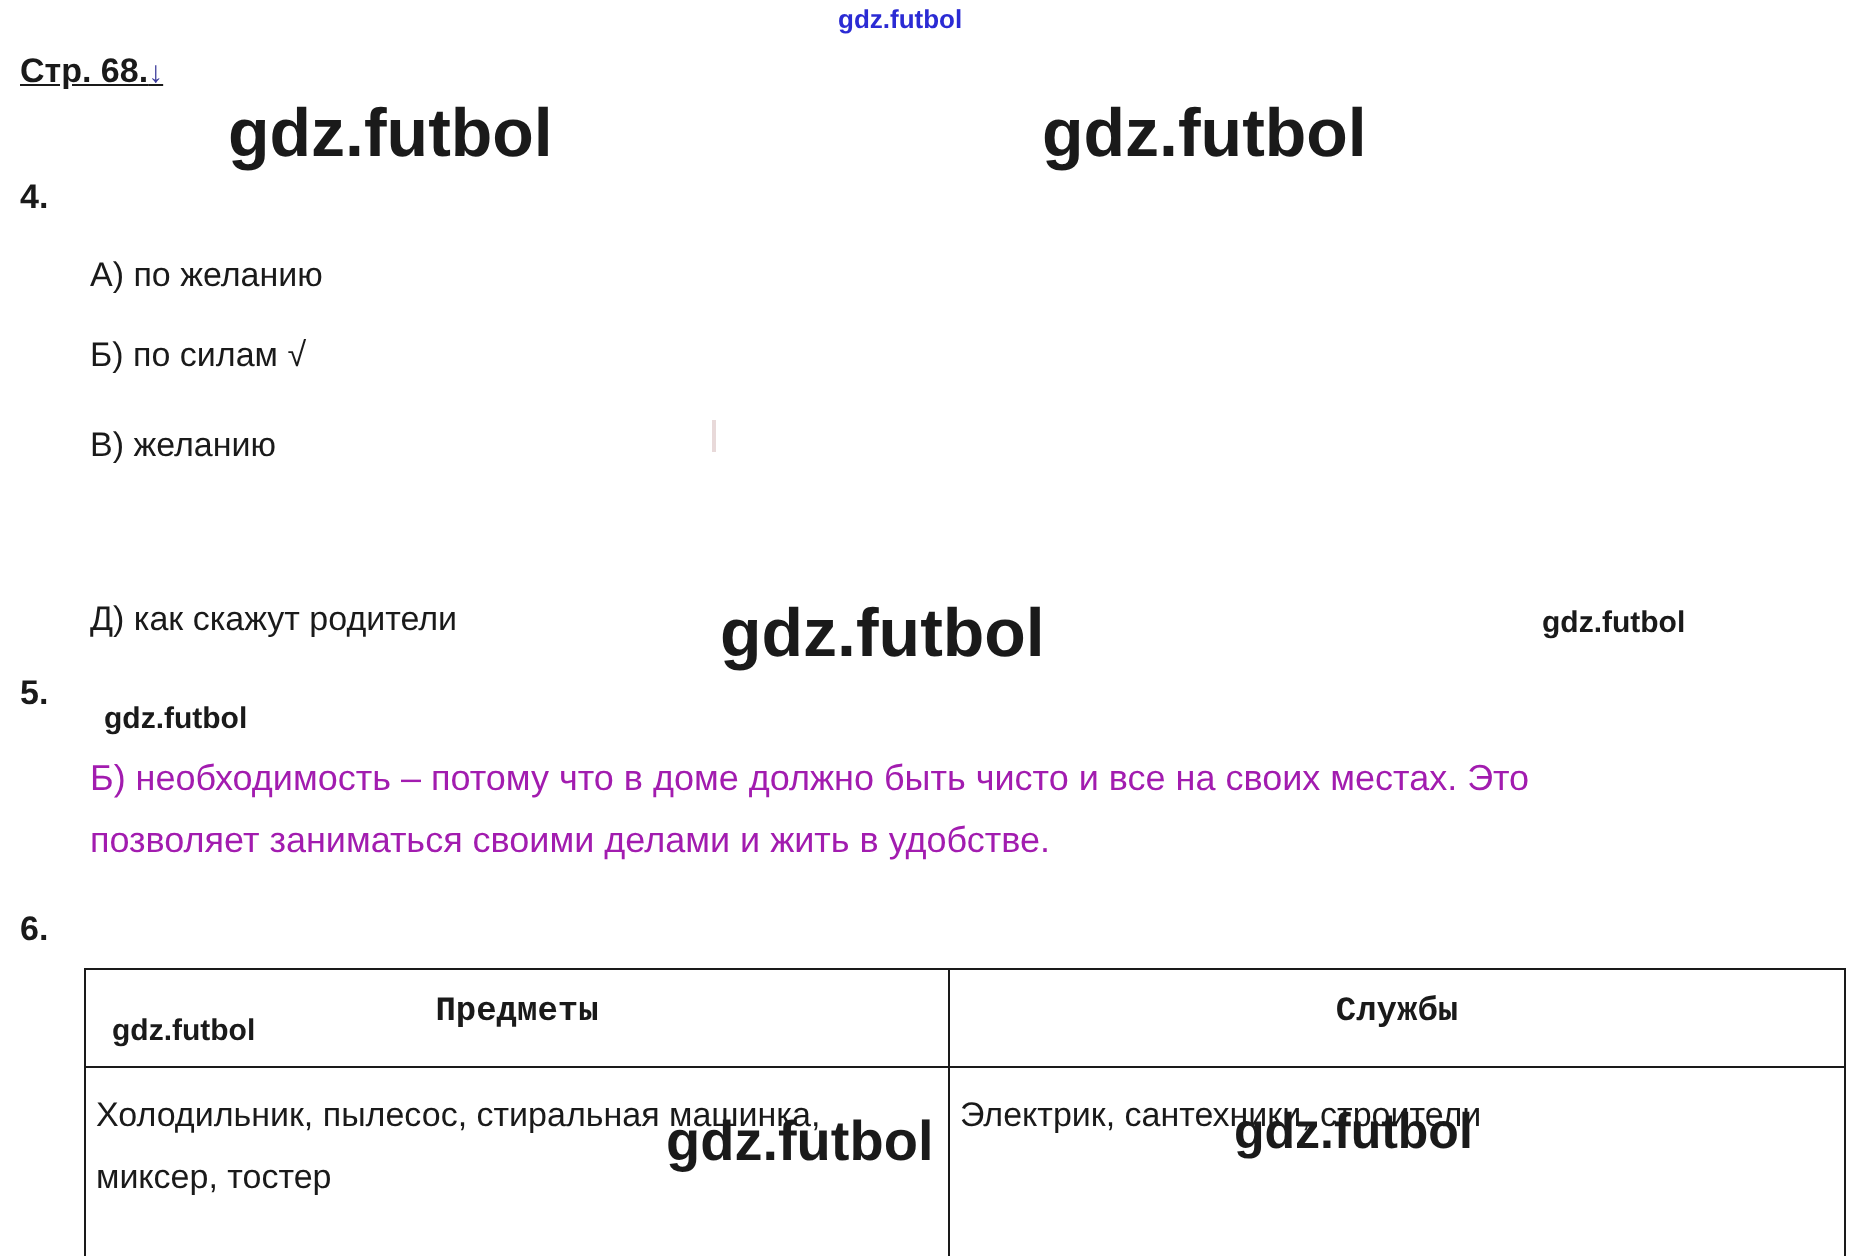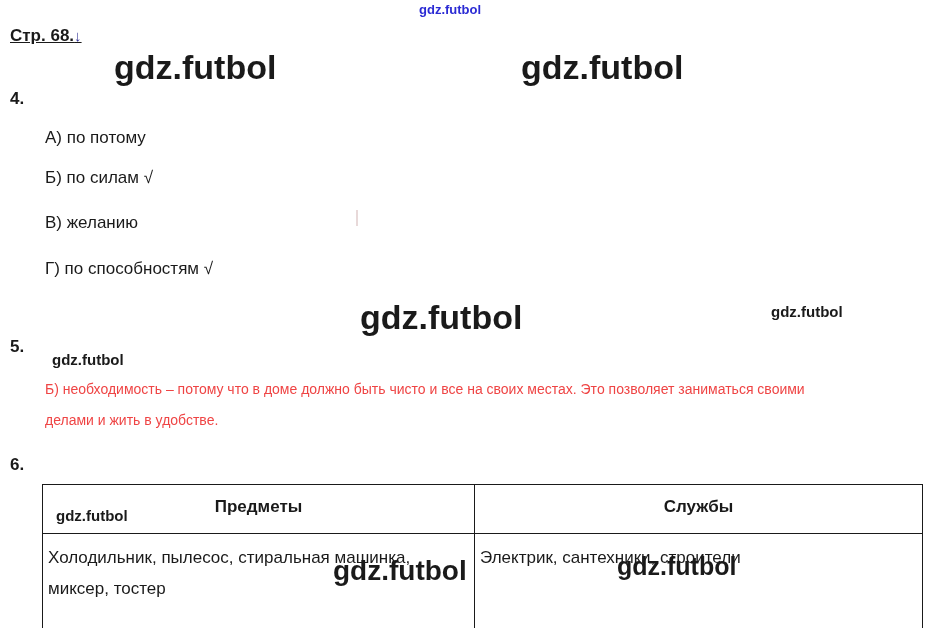--- a/index.html
+++ b/index.html
@@ -133,23 +133,23 @@
     height: 16px;
     background: #e8d9d9;
   }
 
   
   .answer-para {
     position: absolute;
     left: 45px;
     top: 374px;
     width: 805px;
-    font-size: 14px;
+    font-size: 18px;
     line-height: 31px;
-    color: #ef4444;
+    color: #a21caf;
   }
 
   
   .tbl {
     position: absolute;
     left: 42px;
     top: 484px;
     width: 880px;
     border-collapse: collapse;
     table-layout: fixed;
@@ -166,20 +166,21 @@
     font-weight: bold;
     color: #1a1a1a;
     position: relative;
   }
   .tbl .head-cell span.label {
     position: absolute;
     left: 0;
     right: 0;
     top: 12px;
     text-align: center;
+    font-family: Liberation Mono, monospace;
   }
   .tbl .body-cell {
     height: 92px;
     font-size: 17px;
     line-height: 31px;
     padding: 8px 8px 0 5px;
     color: #1a1a1a;
   }
   .col-left { width: 431px; }
   .col-right { width: 447px; }
@@ -194,34 +195,34 @@
   <div class="page-ref">
     <span>Стр. 68.</span><span class="caret">↓</span>
   </div>
 
   <div class="wm wm-big-1">gdz.futbol</div>
   <div class="wm wm-big-2">gdz.futbol</div>
 
   <div class="task-num task-4">4.</div>
 
   <div class="option opt-a">
-    <span>А) по потому</span>
+    <span>А) по желанию</span>
     <span class="check"></span>
   </div>
   <div class="option opt-b">
     <span>Б) по силам</span>
     <span class="check">√</span>
   </div>
   <div class="option opt-v">
     <span>В) желанию</span>
     <span class="check"></span>
   </div>
-  <div class="option opt-g">
-    <span>Г) по способностям</span>
-    <span class="check">√</span>
+  <div class="option opt-d">
+    <span>Д) как скажут родители</span>
+    <span class="check"></span>
   </div>
 
   <div class="stray-mark"></div>
 
   <div class="wm wm-big-3">gdz.futbol</div>
   <div class="wm wm-small-right">gdz.futbol</div>
 
   <div class="task-num task-5">5.</div>
   <div class="wm wm-small-5">gdz.futbol</div>
   <div class="answer-para">Б) необходимость – потому что в доме должно быть чисто и все на своих местах. Это позволяет заниматься своими делами и жить в удобстве.</div>

